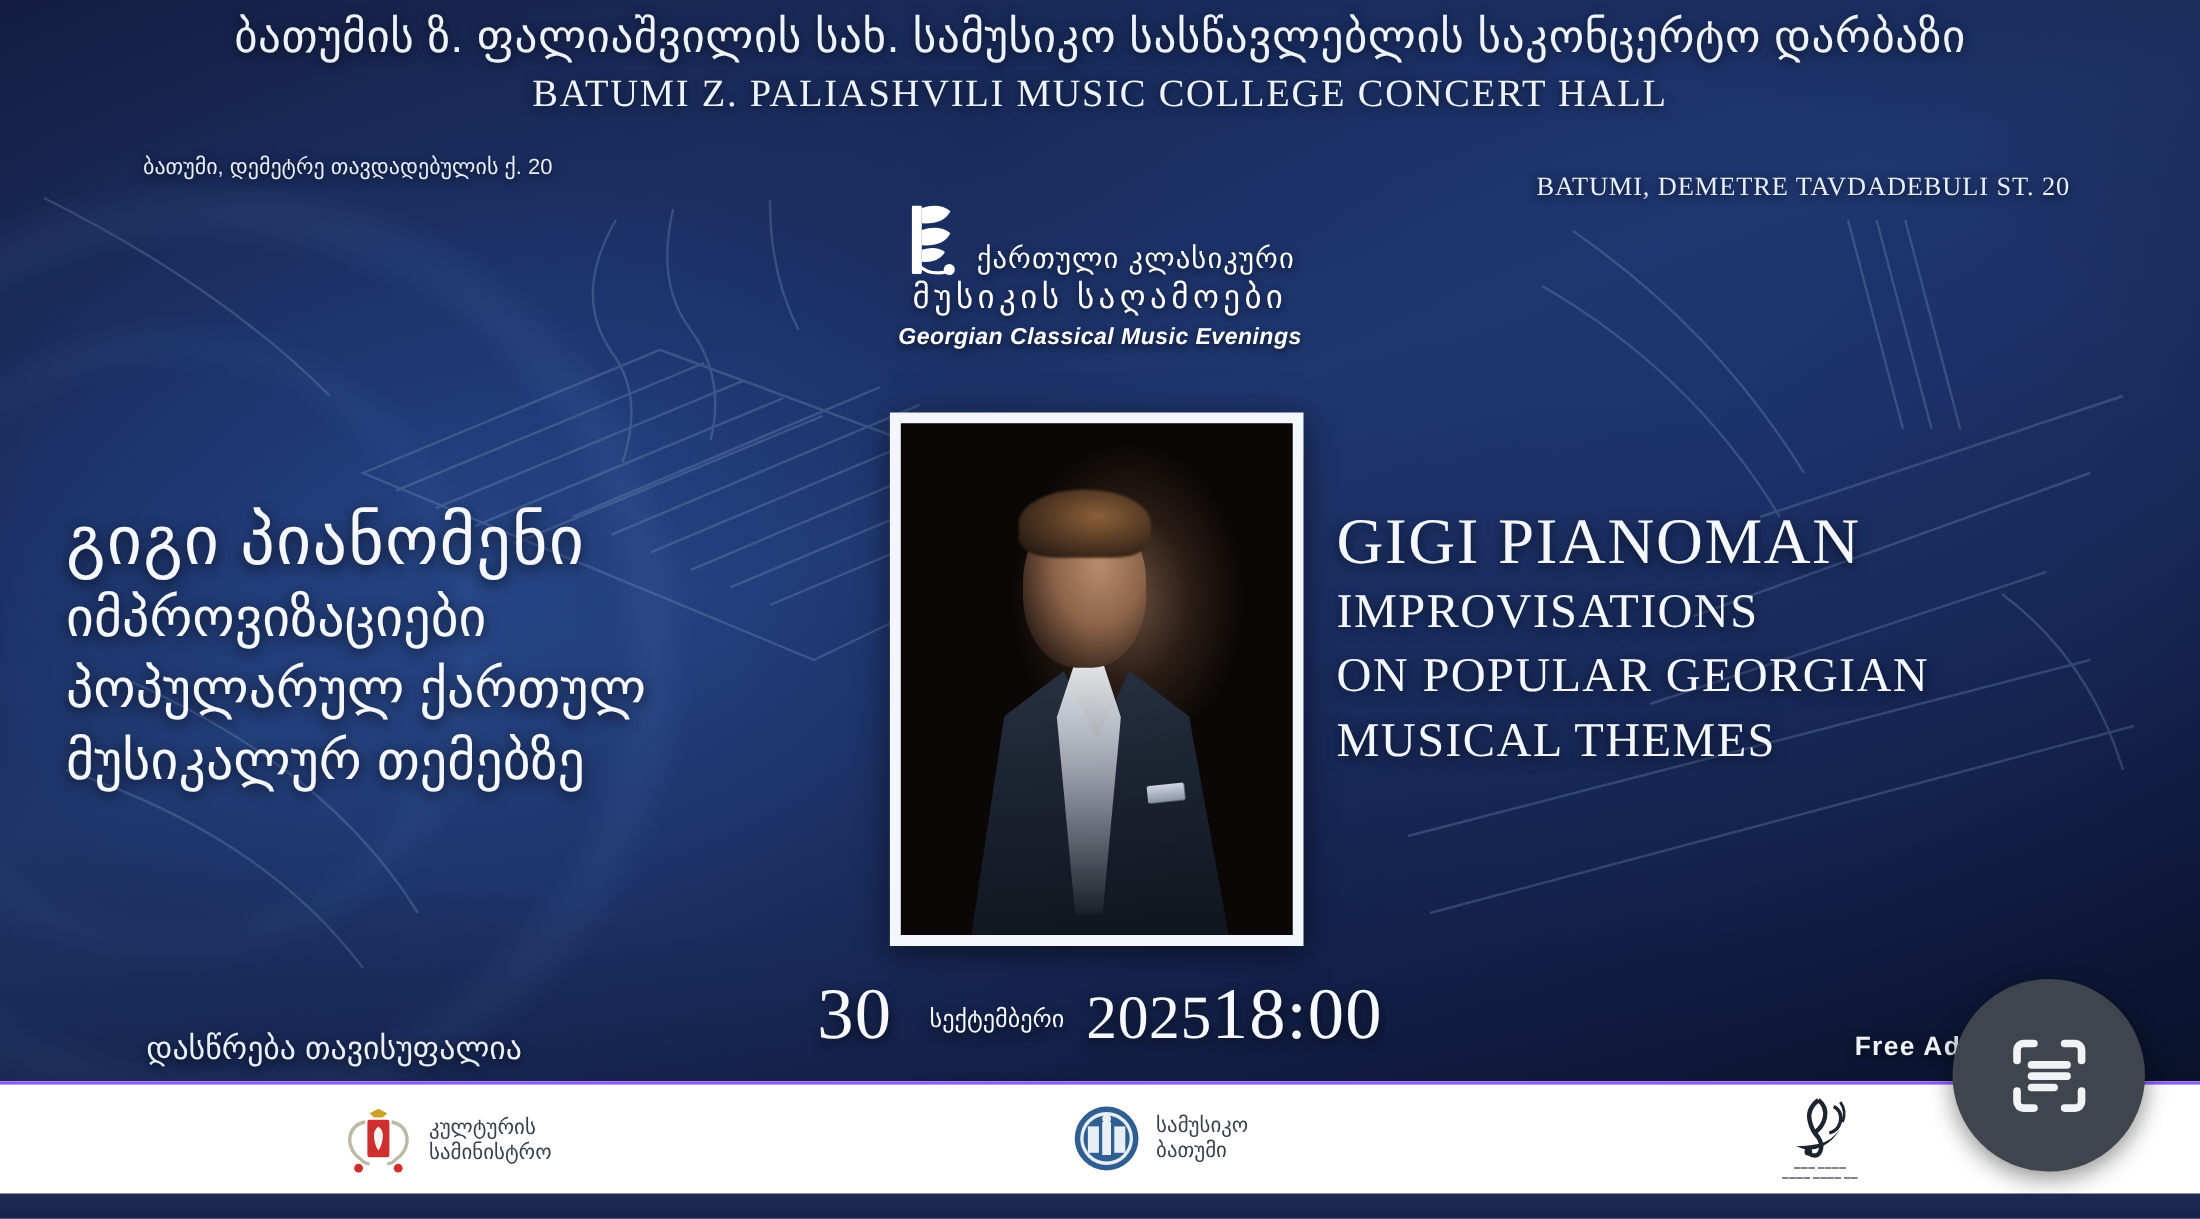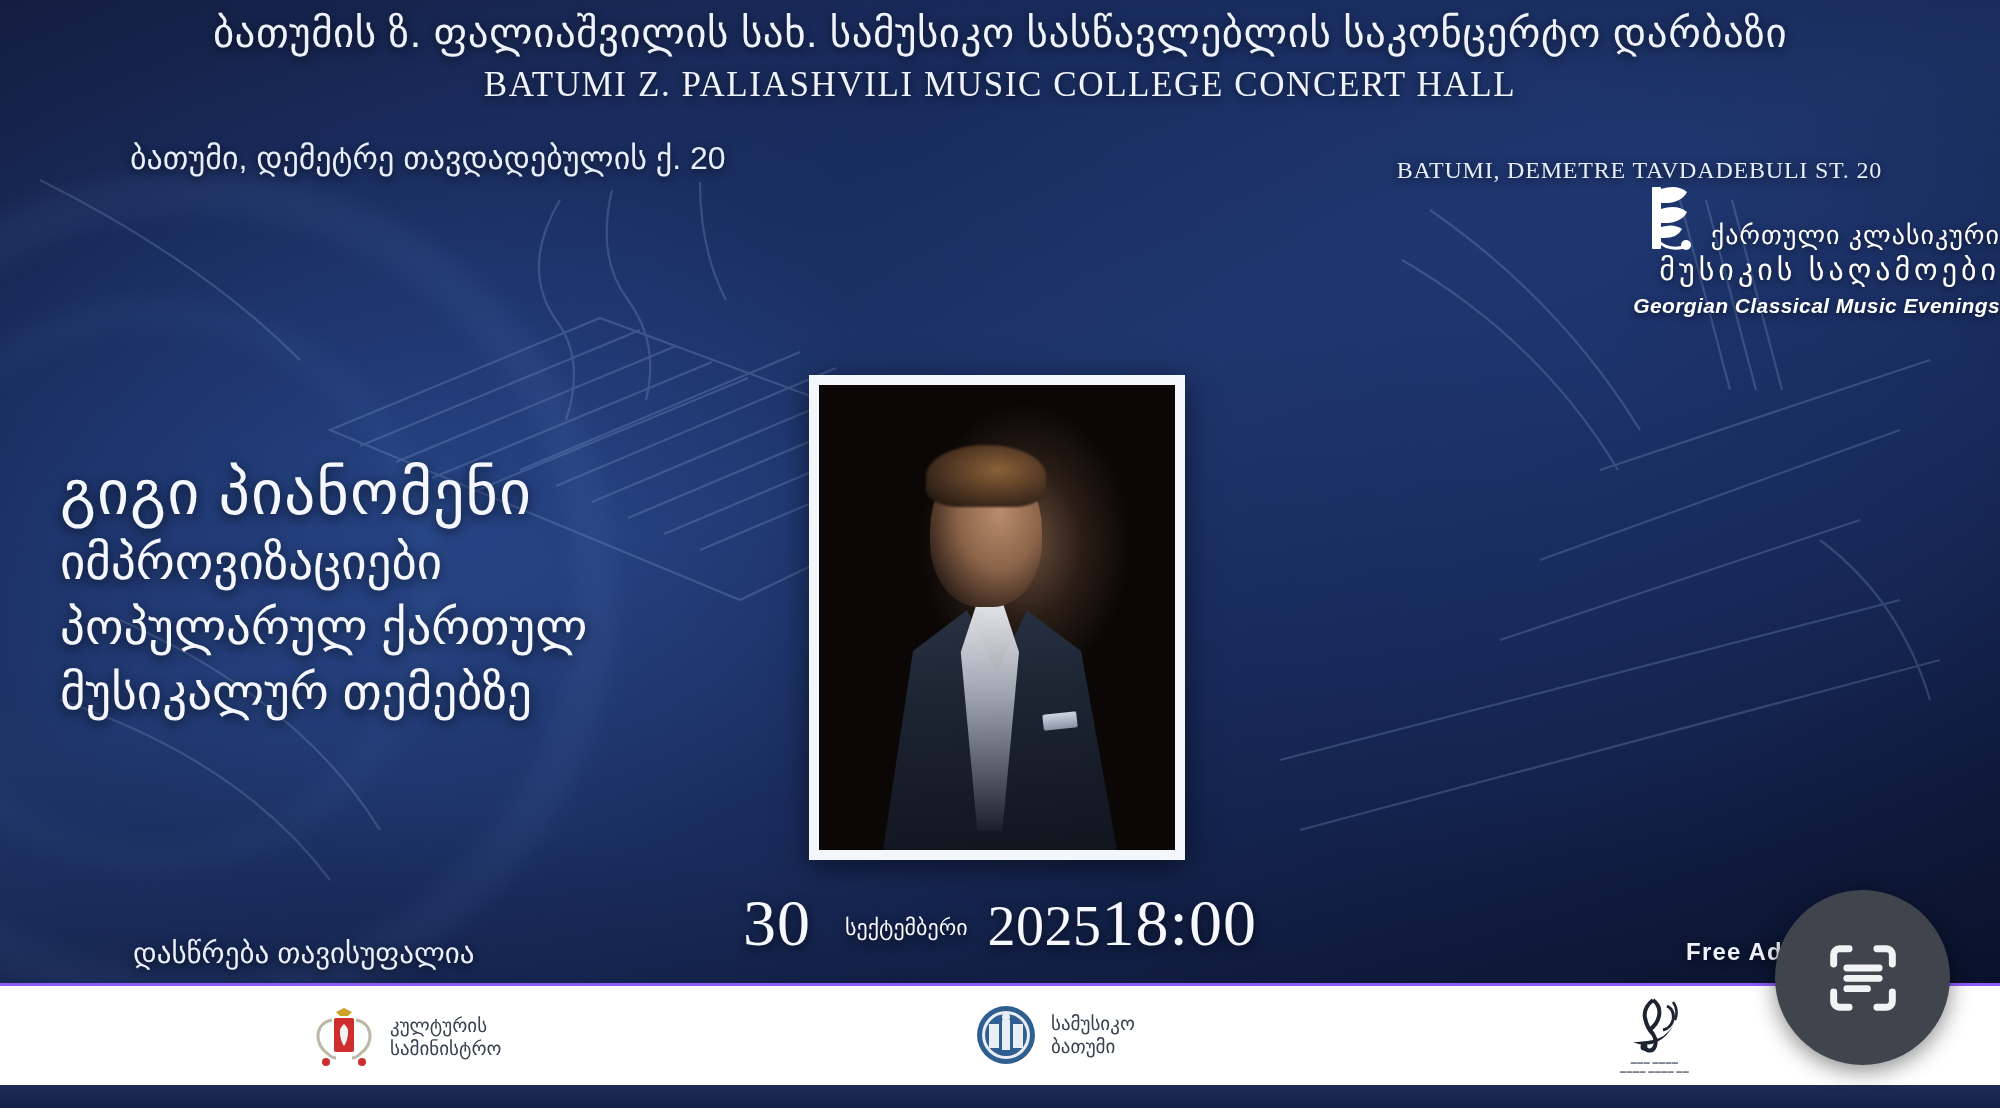--- a/index.html
+++ b/index.html
@@ -69,42 +69,42 @@
   .hdr-en {
     margin-top: 6px;
     font-family: "Liberation Serif", serif;
     font-size: 35px;
     letter-spacing: 1.6px;
     text-shadow: 0 2px 10px rgba(0,0,0,0.65);
   }
   .addr-ka {
     position: absolute;
     left: 130px; top: 139px;
-    font-size: 32px;
+    font-size: 20px;
     color: #e7eefb;
     text-shadow: 0 2px 8px rgba(0,0,0,0.7);
     text-align: center;
   }
   .addr-en {
     position: absolute;
     right: 118px; top: 157px;
     font-family: "Liberation Serif", serif;
     font-size: 24px;
     letter-spacing: 0.8px;
     color: #e7eefb;
     text-shadow: 0 2px 8px rgba(0,0,0,0.7);
   }
 
   
   .brand {
     position: absolute;
     left: 0; right: 0; top: 183px;
     display: flex;
     flex-direction: column;
-    align-items: flex-end;
+    align-items: center;
     color: #fff;
   }
   .brand-row { display: flex; align-items: flex-end; gap: 9px; }
   .brand-mark { width: 56px; height: 72px; display: block; }
   .brand-ka1 {
     font-size: 26px;
     letter-spacing: 1px;
     padding-bottom: 4px;
     text-shadow: 0 2px 7px rgba(0,0,0,0.6);
   }
@@ -388,20 +388,26 @@
       </div>
     </div>
 
     <div class="ka-block">
       <div class="ka-name">გიგი პიანომენი</div>
       <div class="ka-sub">იმპროვიზაციები</div>
       <div class="ka-sub">პოპულარულ ქართულ</div>
       <div class="ka-sub">მუსიკალურ თემებზე</div>
     </div>
 
+    <div class="en-block">
+      <div class="en-name">GIGI PIANOMAN</div>
+      <div class="en-sub">IMPROVISATIONS</div>
+      <div class="en-sub">ON POPULAR GEORGIAN</div>
+      <div class="en-sub">MUSICAL THEMES</div>
+    </div>
 
     <div class="datebar">
       <span class="d-day">30</span>
       <span class="d-month">
         <span class="d-month-ka">სექტემბერი</span>
         <span class="d-month-en">SEPTEMBER</span>
       </span>
       <span class="d-year">2025</span>
       <span class="d-time">18:00</span>
     </div>

